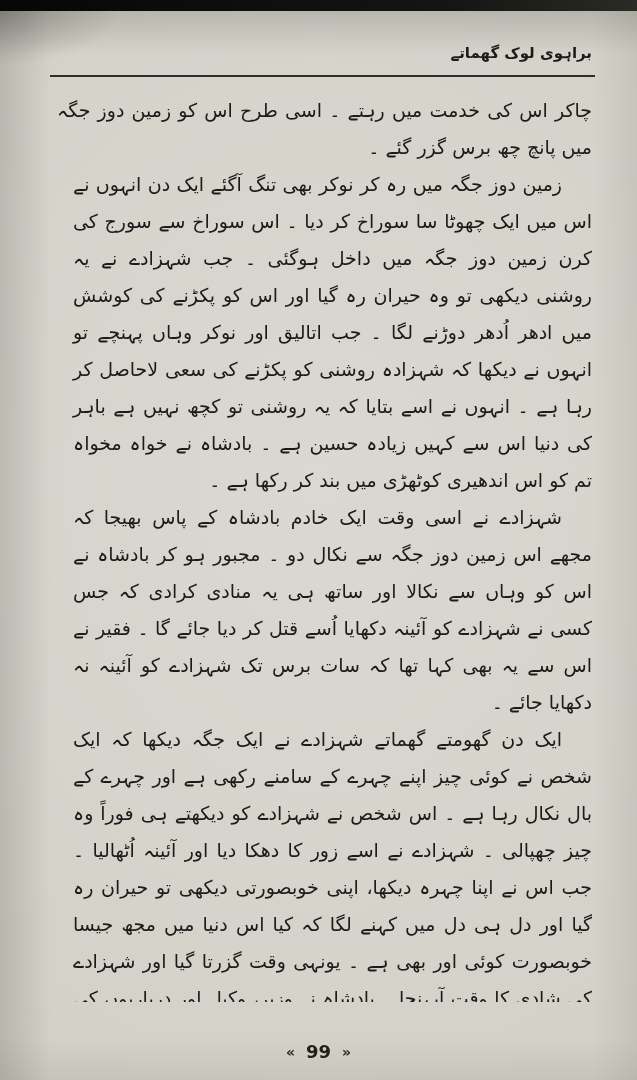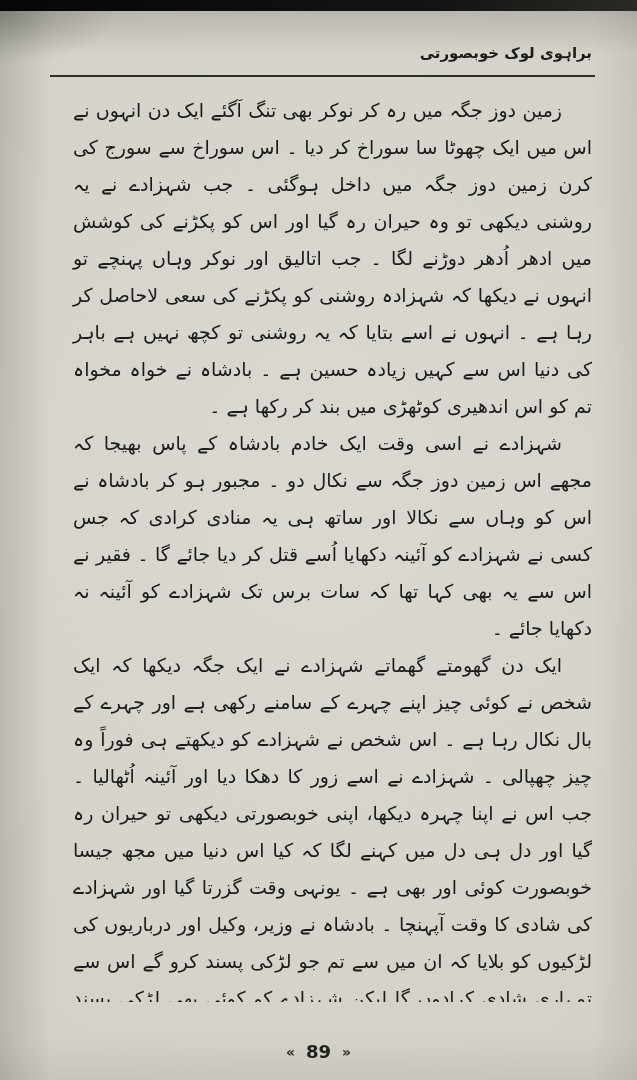--- a/index.html
+++ b/index.html
@@ -81,30 +81,31 @@
   .ornament { font-size: 14px; font-weight: bold; color: #2a2a26; }
 </style>
 </head>
 <body>
 
 <div class="scan">
   <div class="top-strip"></div>
   <div class="corner-shadow"></div>
 
   <header class="page-header">
-    <span class="header-left">براہوی لوک خوبصورتی</span>
+    <span class="header-left">براہوی لوک گھماتے</span>
   </header>
 
   <div class="header-rule"></div>
 
   <main class="body-text">
+    <p>چاکر اس کی خدمت میں رہتے ۔ اسی طرح اس کو زمین دوز جگہ میں پانچ چھ برس گزر گئے ۔</p>
     <p class="indented">زمین دوز جگہ میں رہ کر نوکر بھی تنگ آگئے ایک دن انہوں نے اس میں ایک چھوٹا سا سوراخ کر دیا ۔ اس سوراخ سے سورج کی کرن زمین دوز جگہ میں داخل ہوگئی ۔ جب شہزادے نے یہ روشنی دیکھی تو وہ حیران رہ گیا اور اس کو پکڑنے کی کوشش میں ادھر اُدھر دوڑنے لگا ۔ جب اتالیق اور نوکر وہاں پہنچے تو انہوں نے دیکھا کہ شہزادہ روشنی کو پکڑنے کی سعی لاحاصل کر رہا ہے ۔ انہوں نے اسے بتایا کہ یہ روشنی تو کچھ نہیں ہے باہر کی دنیا اس سے کہیں زیادہ حسین ہے ۔ بادشاہ نے خواہ مخواہ تم کو اس اندھیری کوٹھڑی میں بند کر رکھا ہے ۔</p>
     <p class="indented">شہزادے نے اسی وقت ایک خادم بادشاہ کے پاس بھیجا کہ مجھے اس زمین دوز جگہ سے نکال دو ۔ مجبور ہو کر بادشاہ نے اس کو وہاں سے نکالا اور ساتھ ہی یہ منادی کرادی کہ جس کسی نے شہزادے کو آئینہ دکھایا اُسے قتل کر دیا جائے گا ۔ فقیر نے اس سے یہ بھی کہا تھا کہ سات برس تک شہزادے کو آئینہ نہ دکھایا جائے ۔</p>
     <p class="indented">ایک دن گھومتے گھماتے شہزادے نے ایک جگہ دیکھا کہ ایک شخص نے کوئی چیز اپنے چہرے کے سامنے رکھی ہے اور چہرے کے بال نکال رہا ہے ۔ اس شخص نے شہزادے کو دیکھتے ہی فوراً وہ چیز چھپالی ۔ شہزادے نے اسے زور کا دھکا دیا اور آئینہ اُٹھالیا ۔ جب اس نے اپنا چہرہ دیکھا، اپنی خوبصورتی دیکھی تو حیران رہ گیا اور دل ہی دل میں کہنے لگا کہ کیا اس دنیا میں مجھ جیسا خوبصورت کوئی اور بھی ہے ۔ یونہی وقت گزرتا گیا اور شہزادے کی شادی کا وقت آپہنچا ۔ بادشاہ نے وزیر، وکیل اور درباریوں کی لڑکیوں کو بلایا کہ ان میں سے تم جو لڑکی پسند کرو گے اس سے تمہاری شادی کرادوں گا لیکن شہزادے کو کوئی بھی لڑکی پسند نہ آئی ۔ بادشاہ کو غصہ آگیا اور اس نے کہا کہ ’’کیا تمہارے لئے پھر انمول پری لاؤں‘‘ ۔</p>
 
   </main>
 
   <footer class="page-footer">
     <span class="ornament">«</span>
-    <span class="page-number">89</span>
+    <span class="page-number">99</span>
     <span class="ornament">»</span>
   </footer>
 </div>
 
 </body></html>

